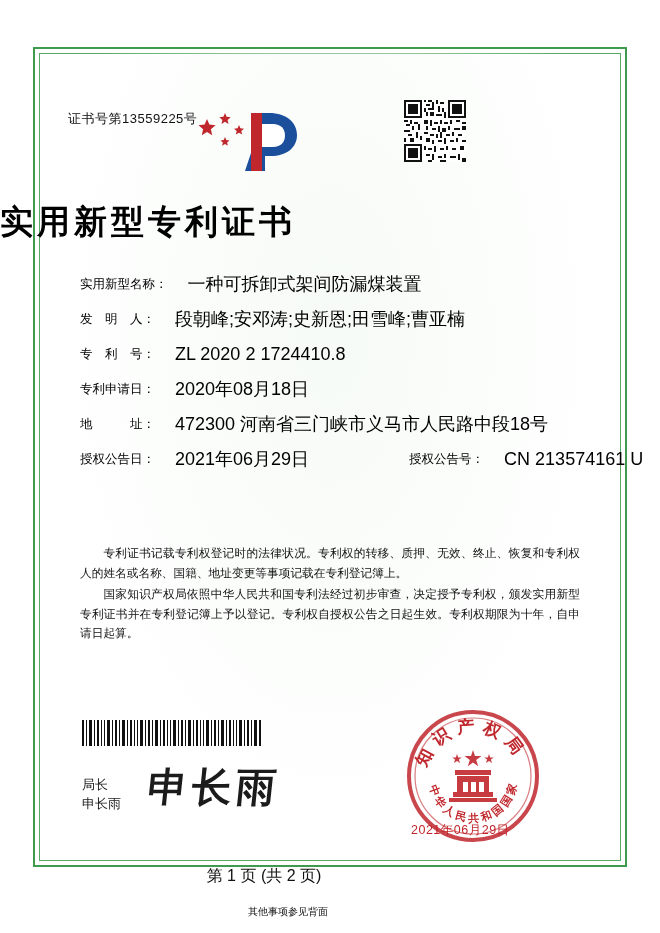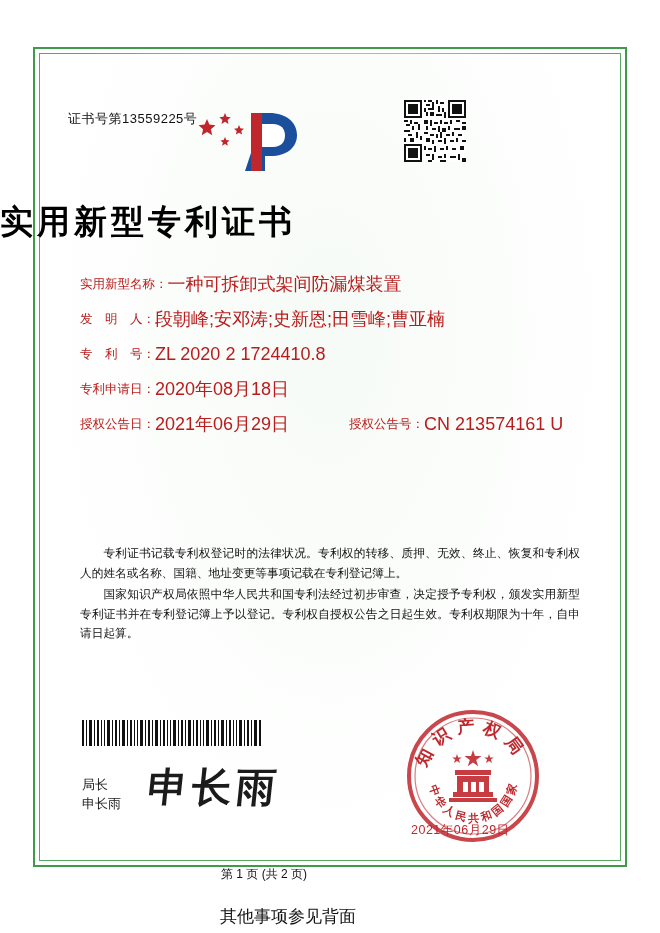--- a/index.html
+++ b/index.html
@@ -111,21 +111,22 @@
     left: 80px;
     top: 275px;
     width: 500px;
   }
   .field-row {
     display: flex;
     align-items: flex-start;
     margin-bottom: 17px;
     font-size: 12.5px;
     line-height: 18px;
-    color: #b91c1c;
+    color: #000000;
+    gap: 20px;
   }
   .field-label {
     white-space: pre;
     flex: 0 0 auto;
     font-size: 12.5px;
   }
   .field-value {
     flex: 1 1 auto;
     font-size: 18px;
   }
@@ -188,29 +189,29 @@
     font-size: 12.5px;
     color: #c0272d;
     letter-spacing: 0.5px;
   }
 
   .page-no {
     position: absolute;
     left: 0; right: 0;
     top: 866px;
     text-align: center;
-    font-size: 12px;
+    font-size: 16px;
     color: #111;
   }
   .footer-note {
     position: absolute;
     left: 0; right: 0;
     top: 905px;
     text-align: center;
-    font-size: 17px;
+    font-size: 10px;
     color: #111;
     padding-left: 48px;
   }
 </style>
 </head>
 <body>
 
 <div class="page">
 
   <div class="frame-outer"></div>
@@ -340,20 +341,24 @@
       <span class="field-value">段朝峰;安邓涛;史新恩;田雪峰;曹亚楠</span>
     </div>
     <div class="field-row">
       <span class="field-label">专　利　号：</span>
       <span class="field-value">ZL 2020 2 1724410.8</span>
     </div>
     <div class="field-row">
       <span class="field-label">专利申请日：</span>
       <span class="field-value">2020年08月18日</span>
     </div>
+    <div class="field-row">
+      <span class="field-label">地　　　址：</span>
+      <span class="field-value">472300 河南省三门峡市义马市人民路中段18号</span>
+    </div>
     <div class="field-row two-col">
       <span class="field-label">授权公告日：</span>
       <span class="field-value">2021年06月29日</span>
       <span class="field-gap"></span>
       <span class="field-label">授权公告号：</span>
       <span class="field-value">CN 213574161 U</span>
     </div>
   </div>
 
   <div class="body-text">

